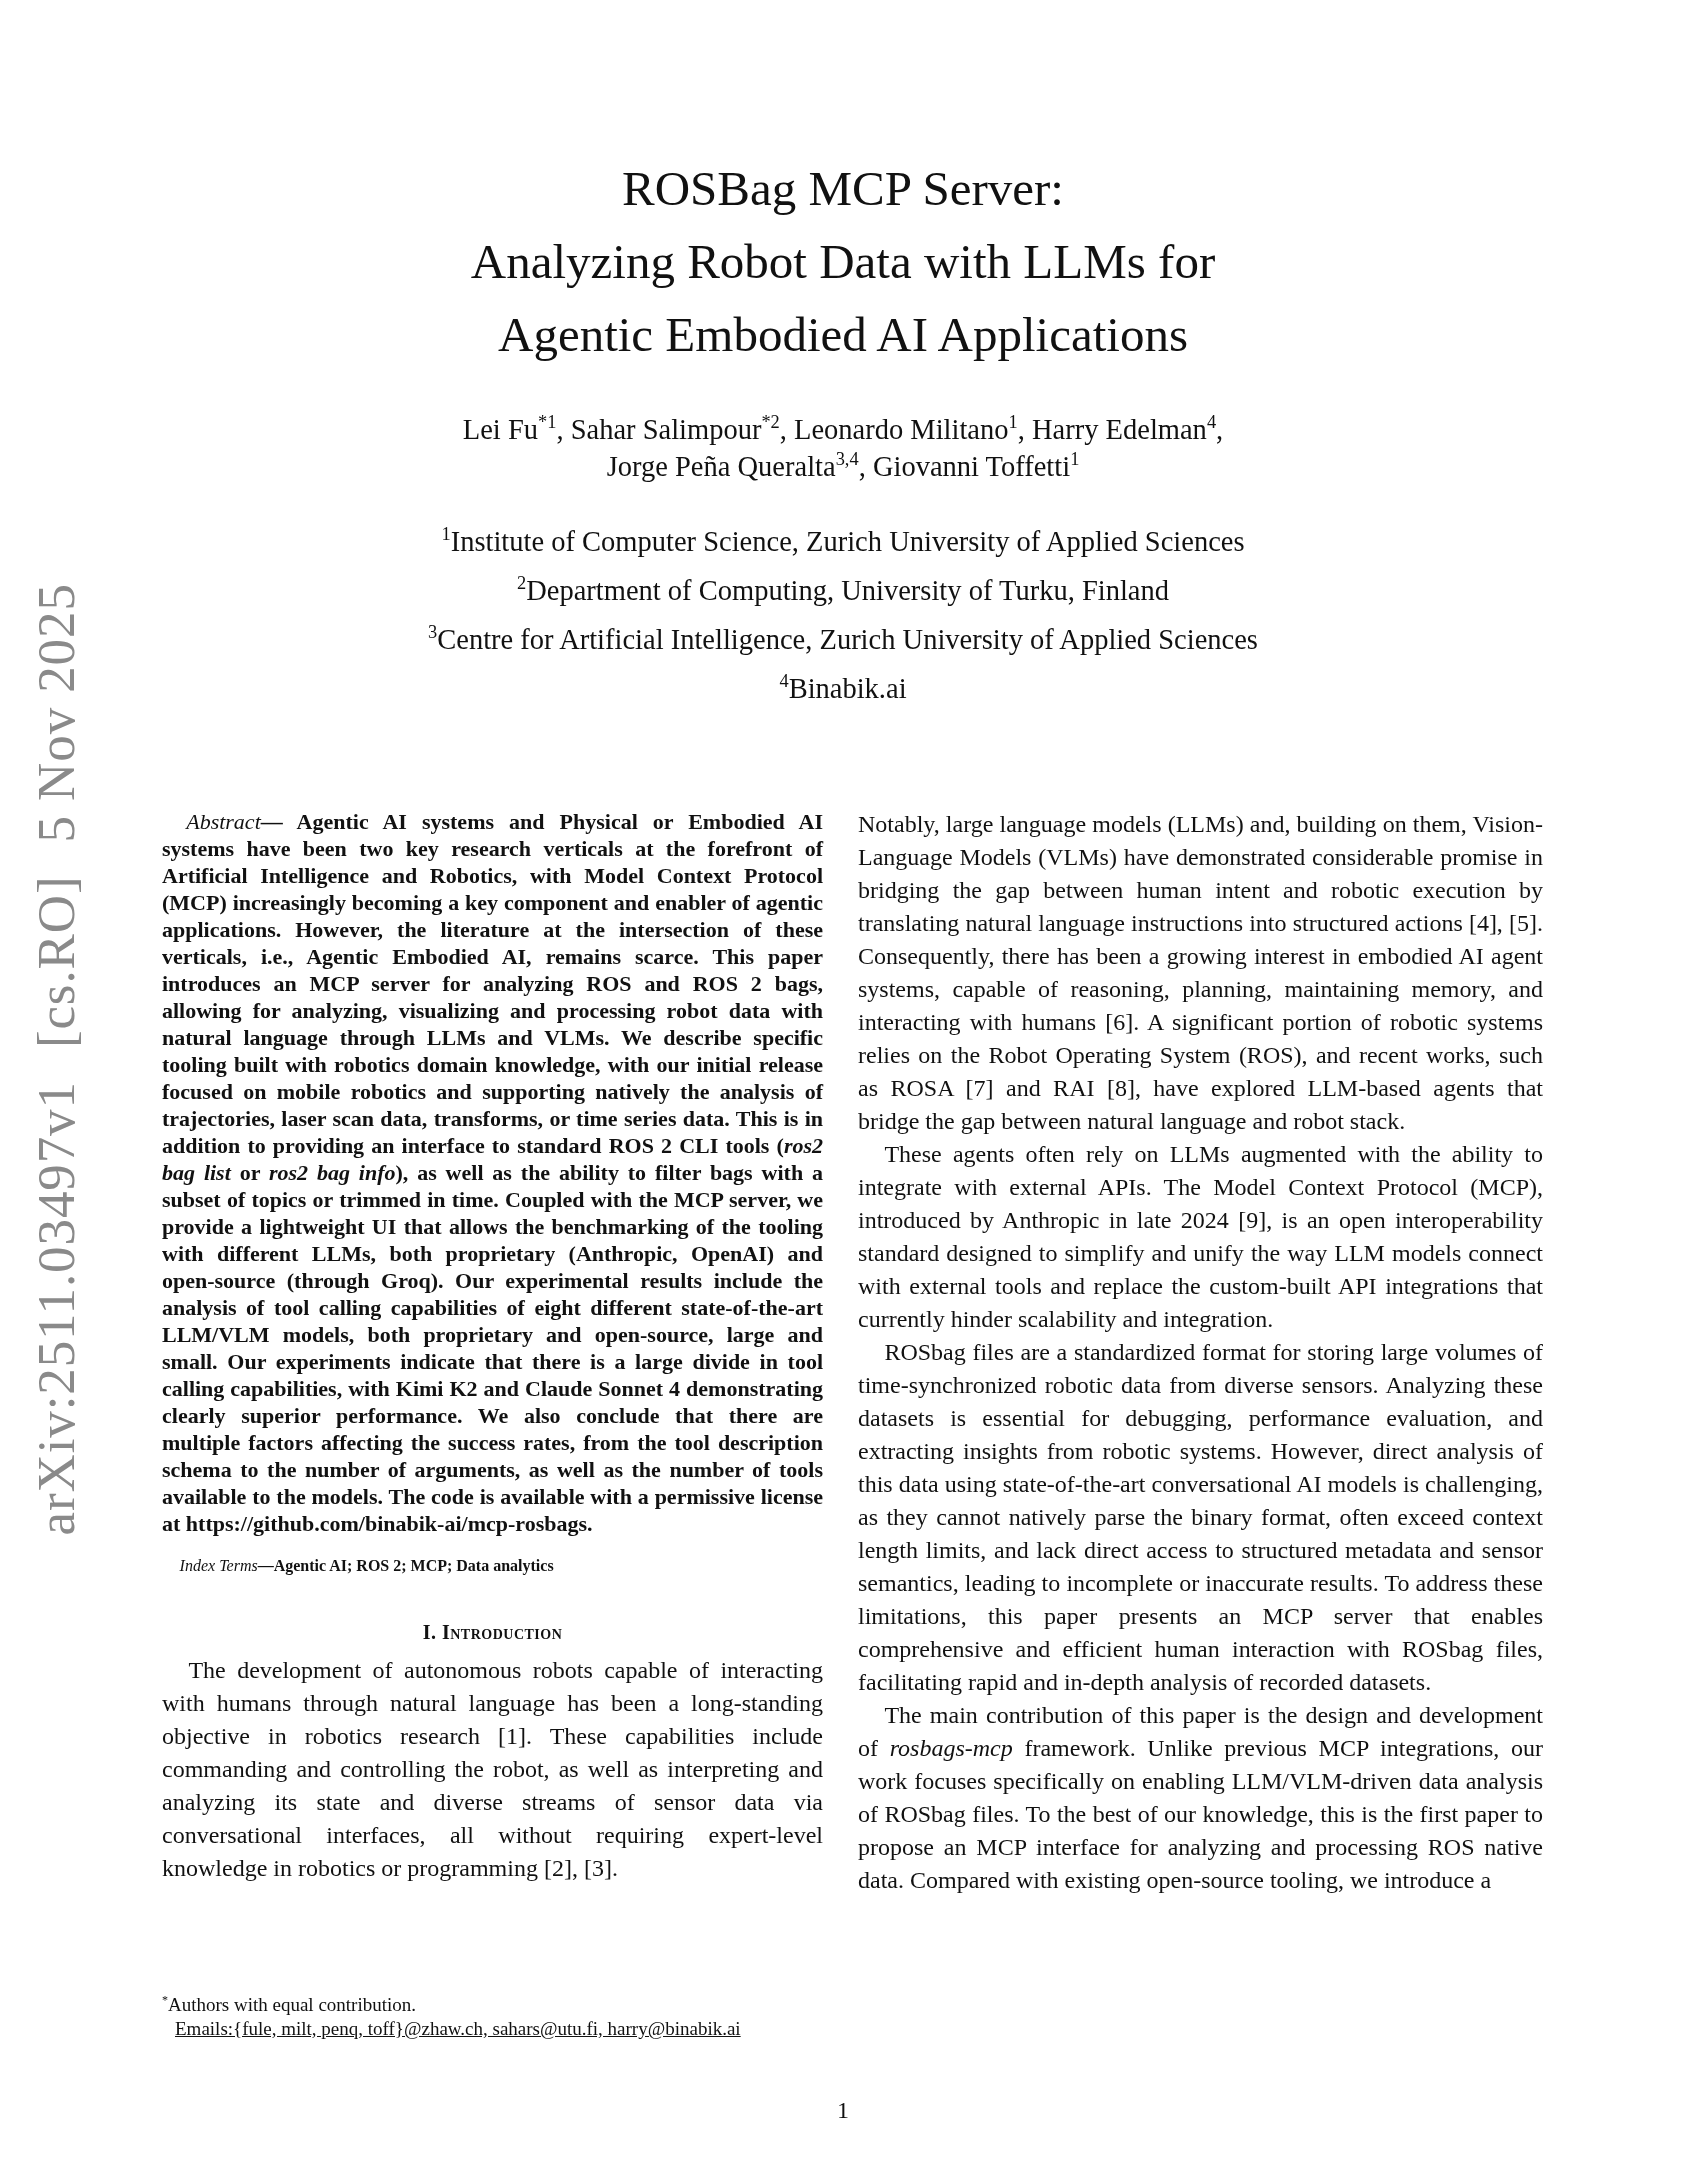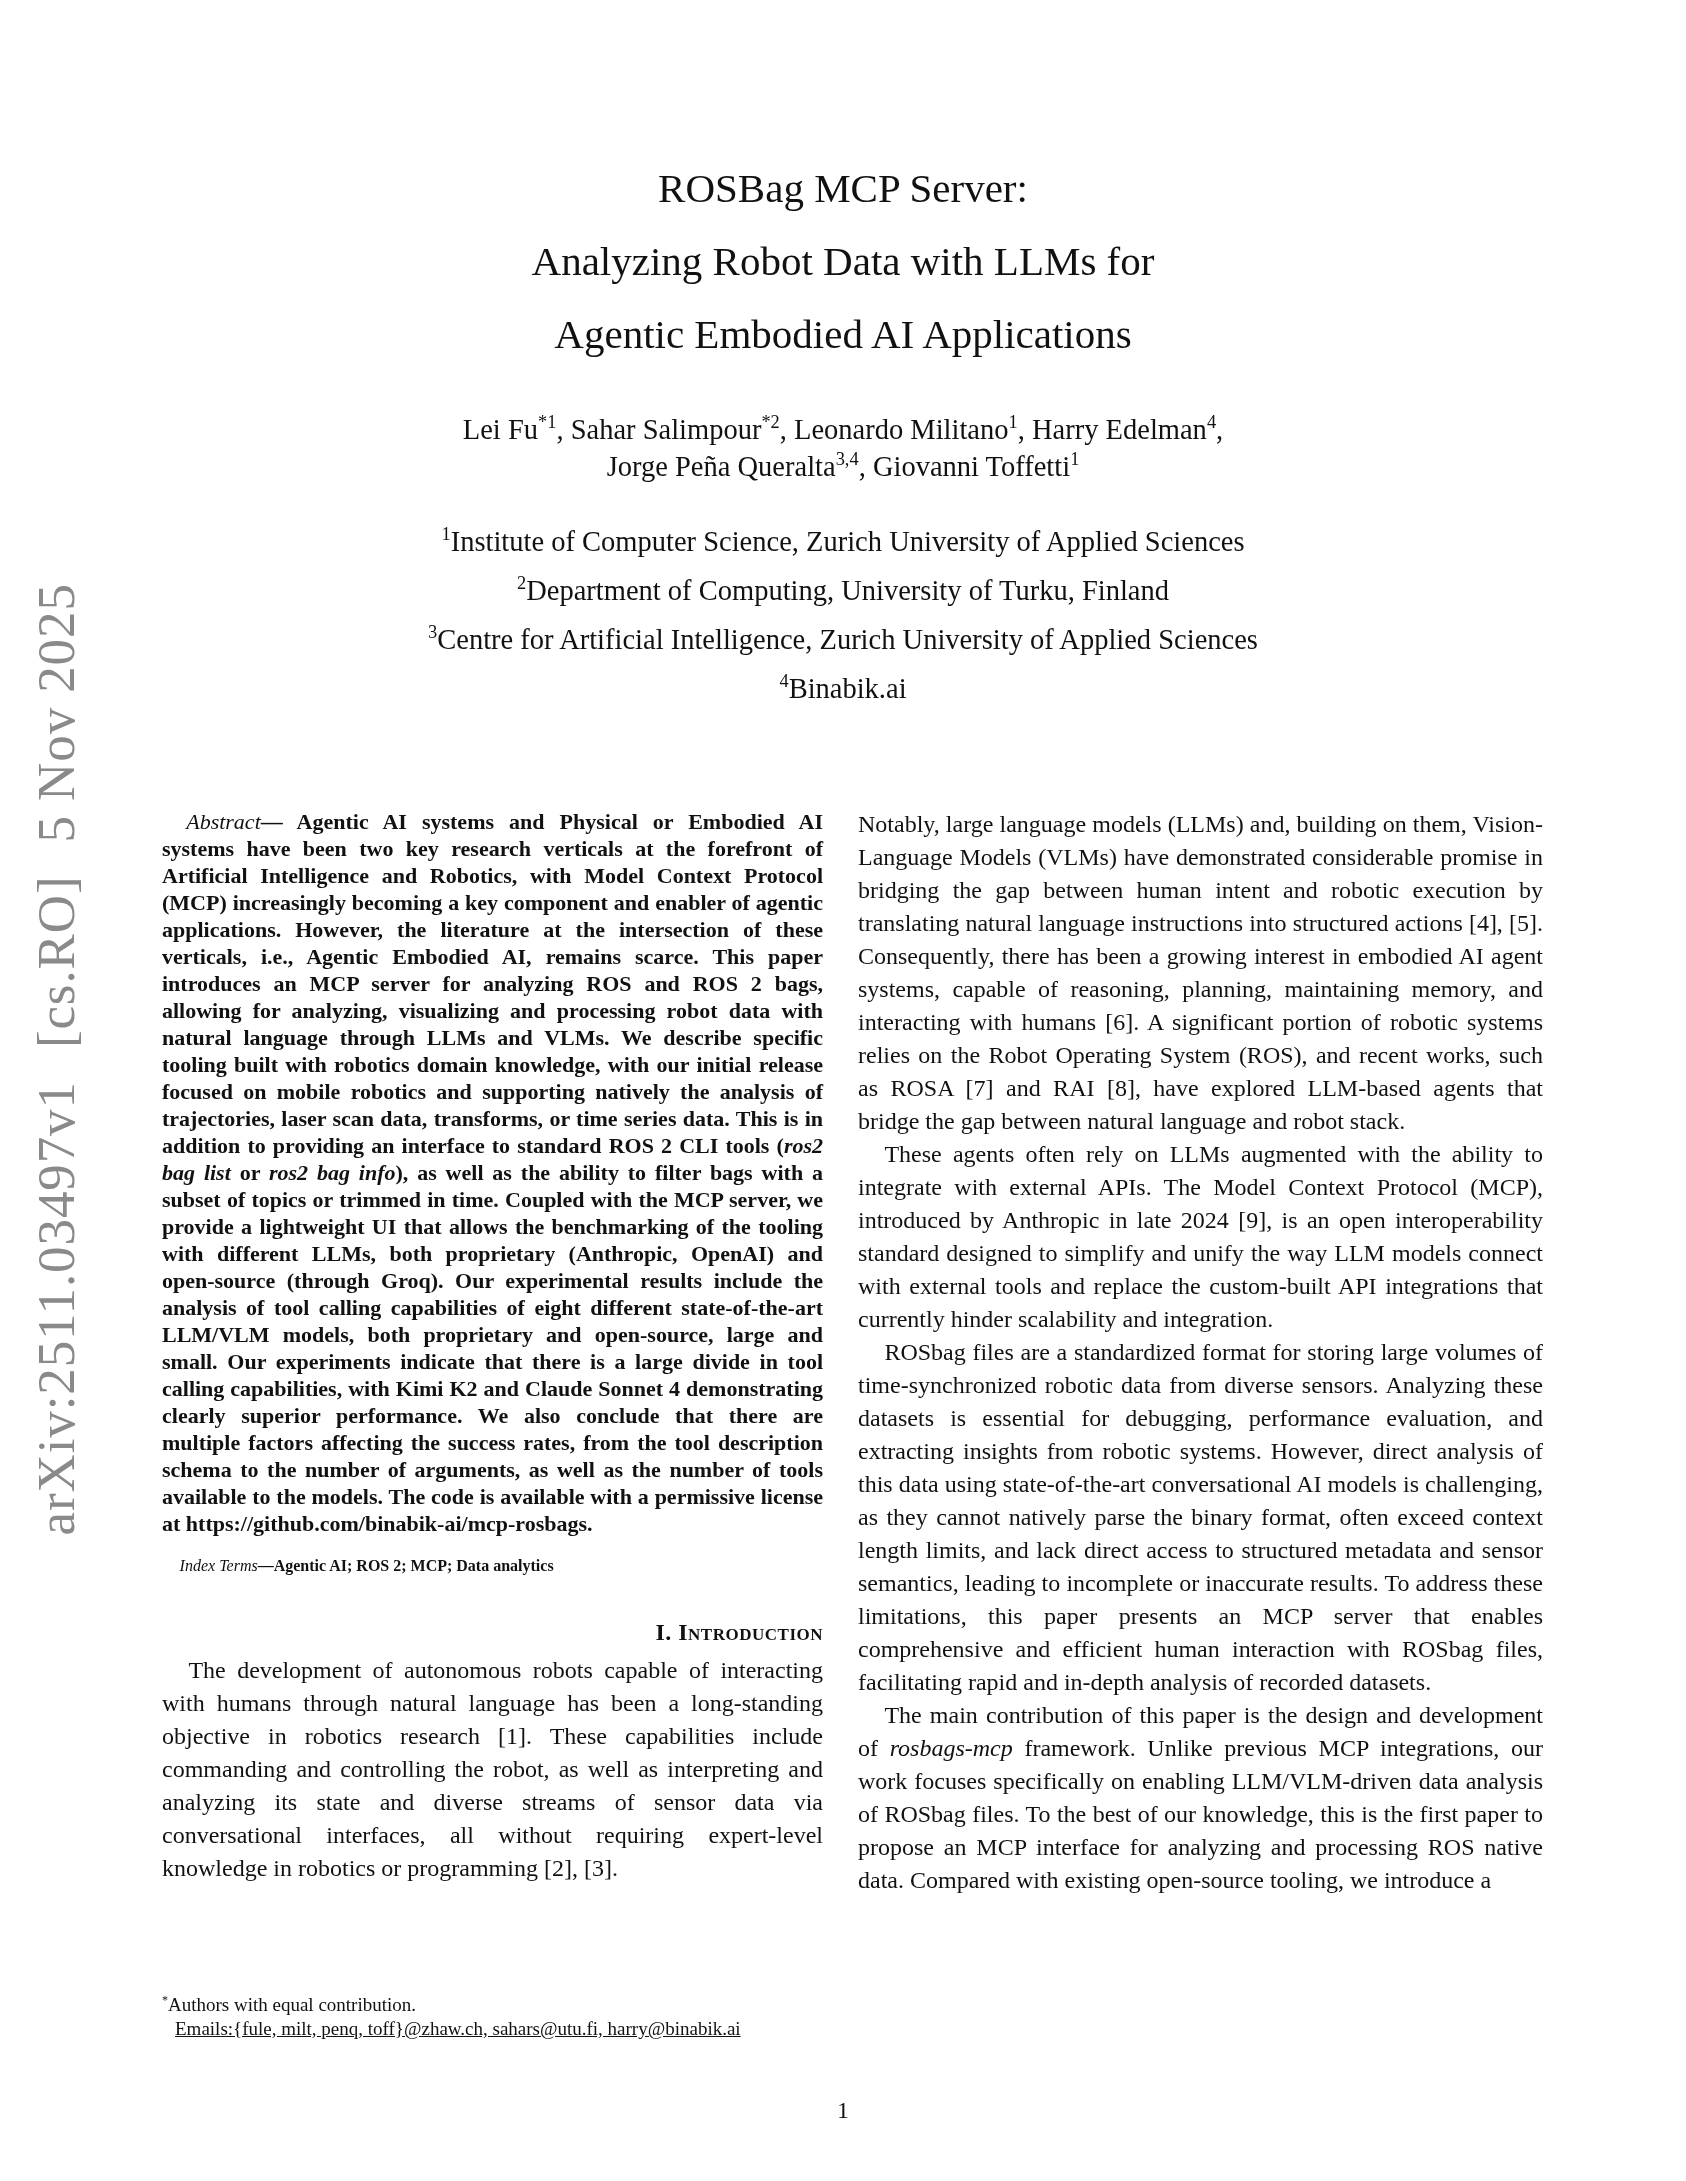--- a/index.html
+++ b/index.html
@@ -8,34 +8,34 @@
     font-family: "Liberation Serif", "DejaVu Serif", serif; color: #111;
   }
   .arxiv-stamp {
     position: absolute; left: 26px; top: 1552px;
     transform: rotate(-90deg); transform-origin: 0 0;
     font-size: 53px; color: #8a8a8a; white-space: nowrap; letter-spacing: 0.9px;
     width: 955px; text-align: center;
   }
   .arxiv-stamp span { margin: 0 16.5px; }
   .title-block { position: absolute; left: 0; right: 0; top: 152px; text-align: center; }
-  .title-line { font-size: 41px; line-height: 73px; font-weight: normal; margin: 0; }
+  .title-line { font-size: 49px; line-height: 73px; font-weight: normal; margin: 0; }
   .authors { position: absolute; left: 0; right: 0; top: 411px; text-align: center; font-size: 28.5px; line-height: 37px; }
   .authors sup { font-size: 18.4px; vertical-align: 11px; line-height: 0; }
   .affils { position: absolute; left: 0; right: 0; top: 517px; text-align: center; font-size: 28.5px; line-height: 49px; }
   .affils sup { font-size: 18.4px; vertical-align: 11px; line-height: 0; }
   .col { position: absolute; top: 808px; width: 661px; font-size: 24px; line-height: 33px; text-align: justify; }
   .col-left { left: 162px; }
   .col-right { left: 858px; width: 685px; }
   .abstract { font-weight: bold; font-size: 22px; line-height: 27px; text-indent: 1.1em; margin: 0; }
   .abstract .lead { font-style: italic; font-weight: normal; }
   .abstract i { font-weight: bold; }
   .index-terms { font-weight: bold; font-size: 16px; line-height: 27px; text-indent: 1.1em; margin: 14.7px 0 0 0; }
   .index-terms .lead { font-style: italic; font-weight: normal; }
-  .section-heading { text-align: right; font-size: 24px; margin: 37px 0 5.5px 0; letter-spacing: 0.5px; }
+  .section-heading { text-align: center; font-size: 20px; margin: 37px 0 5.5px 0; letter-spacing: 0.5px; }
   .section-heading .sc { font-variant: small-caps; }
   p.body { margin: 0; text-indent: 1.1em; }
   p.body.noindent { text-indent: 0; }
   .footnote { position: absolute; left: 162px; top: 1993px; width: 680px; font-size: 19px; line-height: 24px; }
   .footnote sup { font-size: 12px; vertical-align: 7.3px; line-height: 0; }
   .footnote .fn-line { padding-left: 13px; text-decoration: underline; }
   .page-number { position: absolute; left: 0; right: 0; top: 2097px; text-align: center; font-size: 24px; }
   a.link { color: inherit; text-decoration: none; }
 </style>
 </head>

